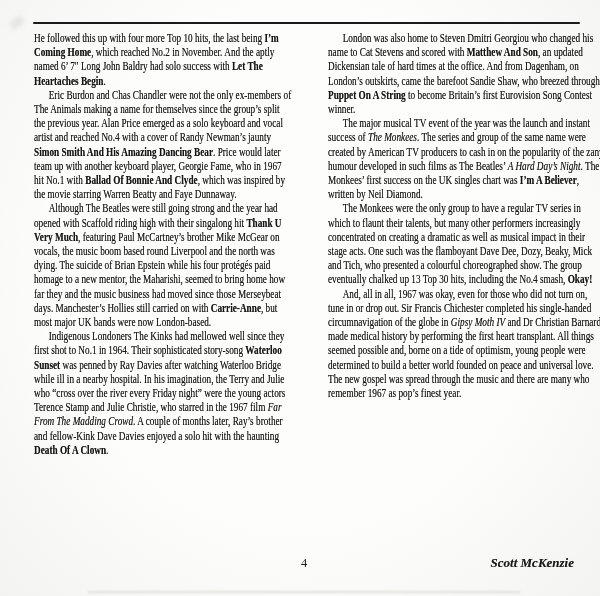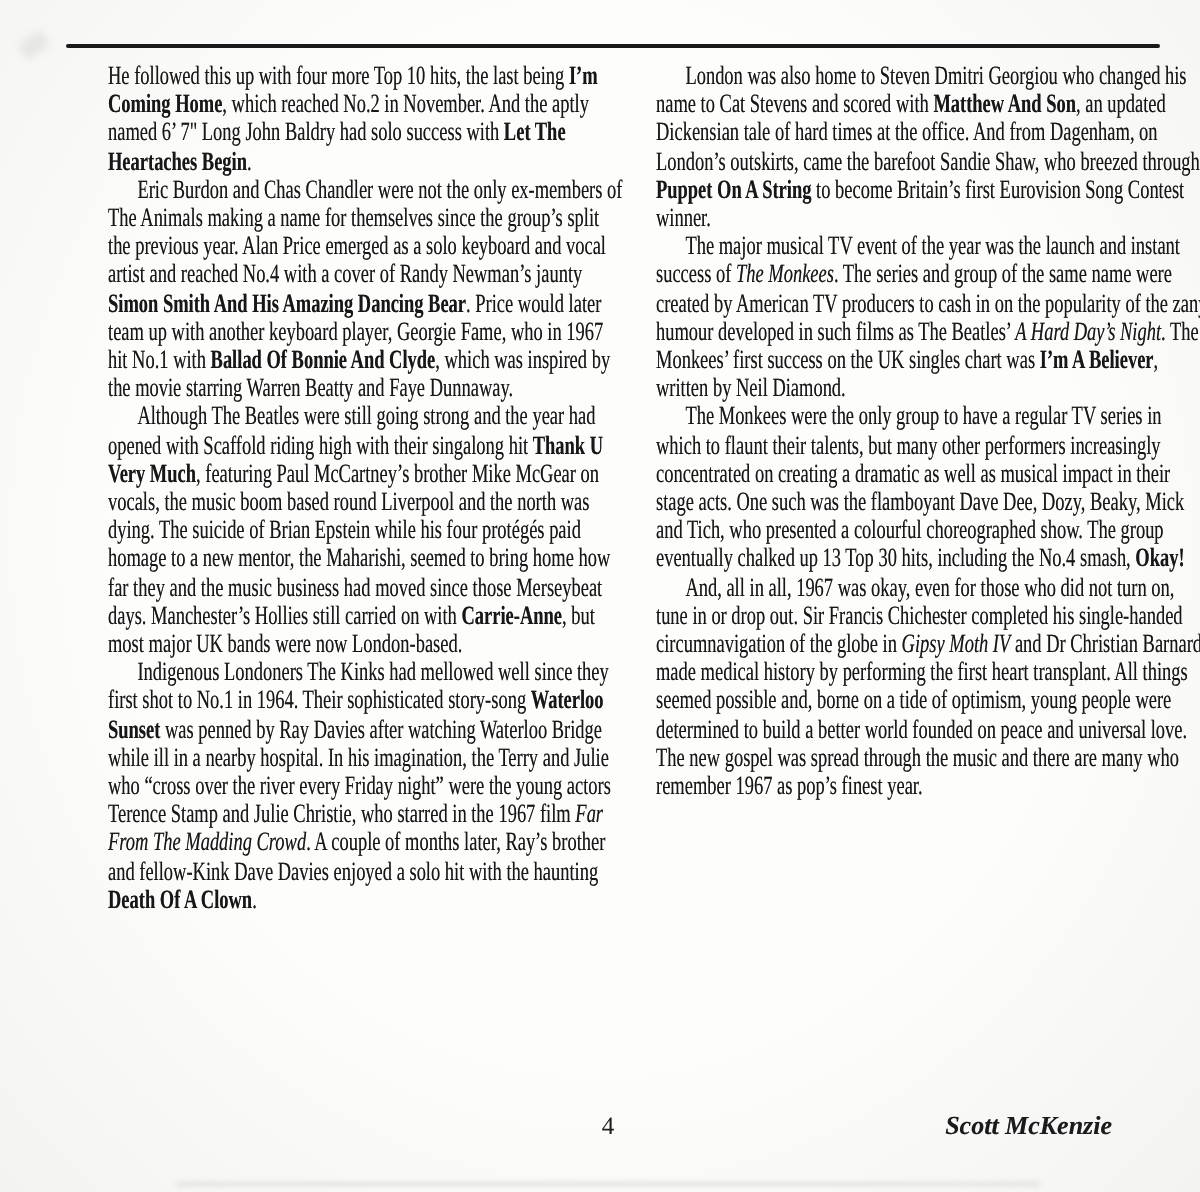--- a/index.html
+++ b/index.html
@@ -10,40 +10,40 @@
     background: radial-gradient(ellipse at 50% 45%, #fdfdfc 55%, #f3f3f1 100%);
     font-family:"Liberation Serif", serif;
     color:#171717;
     overflow:hidden;
   }
   .top-rule {
     position:absolute; left:33px; top:22px; width:547px; height:2px;
     background:#1a1a1a; border-radius:1px;
   }
   .col { position:absolute; top:31px; }
-  .col-left  { left:34px;  width:258px;margin-left:20px; }
+  .col-left  { left:34px;  width:258px; }
   .col-right { left:300px; width:276px;margin-left:28px; }
   .col-inner {
     transform:scaleX(0.70); transform-origin:0 0;
     font-size:13.2px; line-height:14.2px;
     text-align:left;
     text-shadow:0 0 0.3px rgba(23,23,23,0.55);
   }
   .col-left  .col-inner { width:369px; }
   .col-right .col-inner { width:394px; }
   .col-inner p { margin:0; }
   .col-inner p.indent { text-indent:21px; }
   .col-inner b { font-weight:700; }
   .col-inner i { font-style:italic; }
   .page-number {
     position:absolute; top:556px; left:0; width:608px;
     text-align:center; font-size:12.5px; color:#1d1d1d;
   }
   .artist {
-    position:absolute; top:555px; right:44px;
+    position:absolute; top:555px; right:26px;
     font-size:13px; font-weight:700; font-style:italic; color:#1b1b1b;
     text-shadow:0 0 0.3px rgba(23,23,23,0.5);
   }
   .bottom-artifact {
     position:absolute; left:88px; top:591px; width:432px; height:2px;
     background:#e0e0de; filter:blur(1.2px);
   }
   .corner-smudge {
     position:absolute; left:10px; top:18px; width:14px; height:9px;
     background:#e6e6e4; filter:blur(2px); transform:rotate(-35deg);

